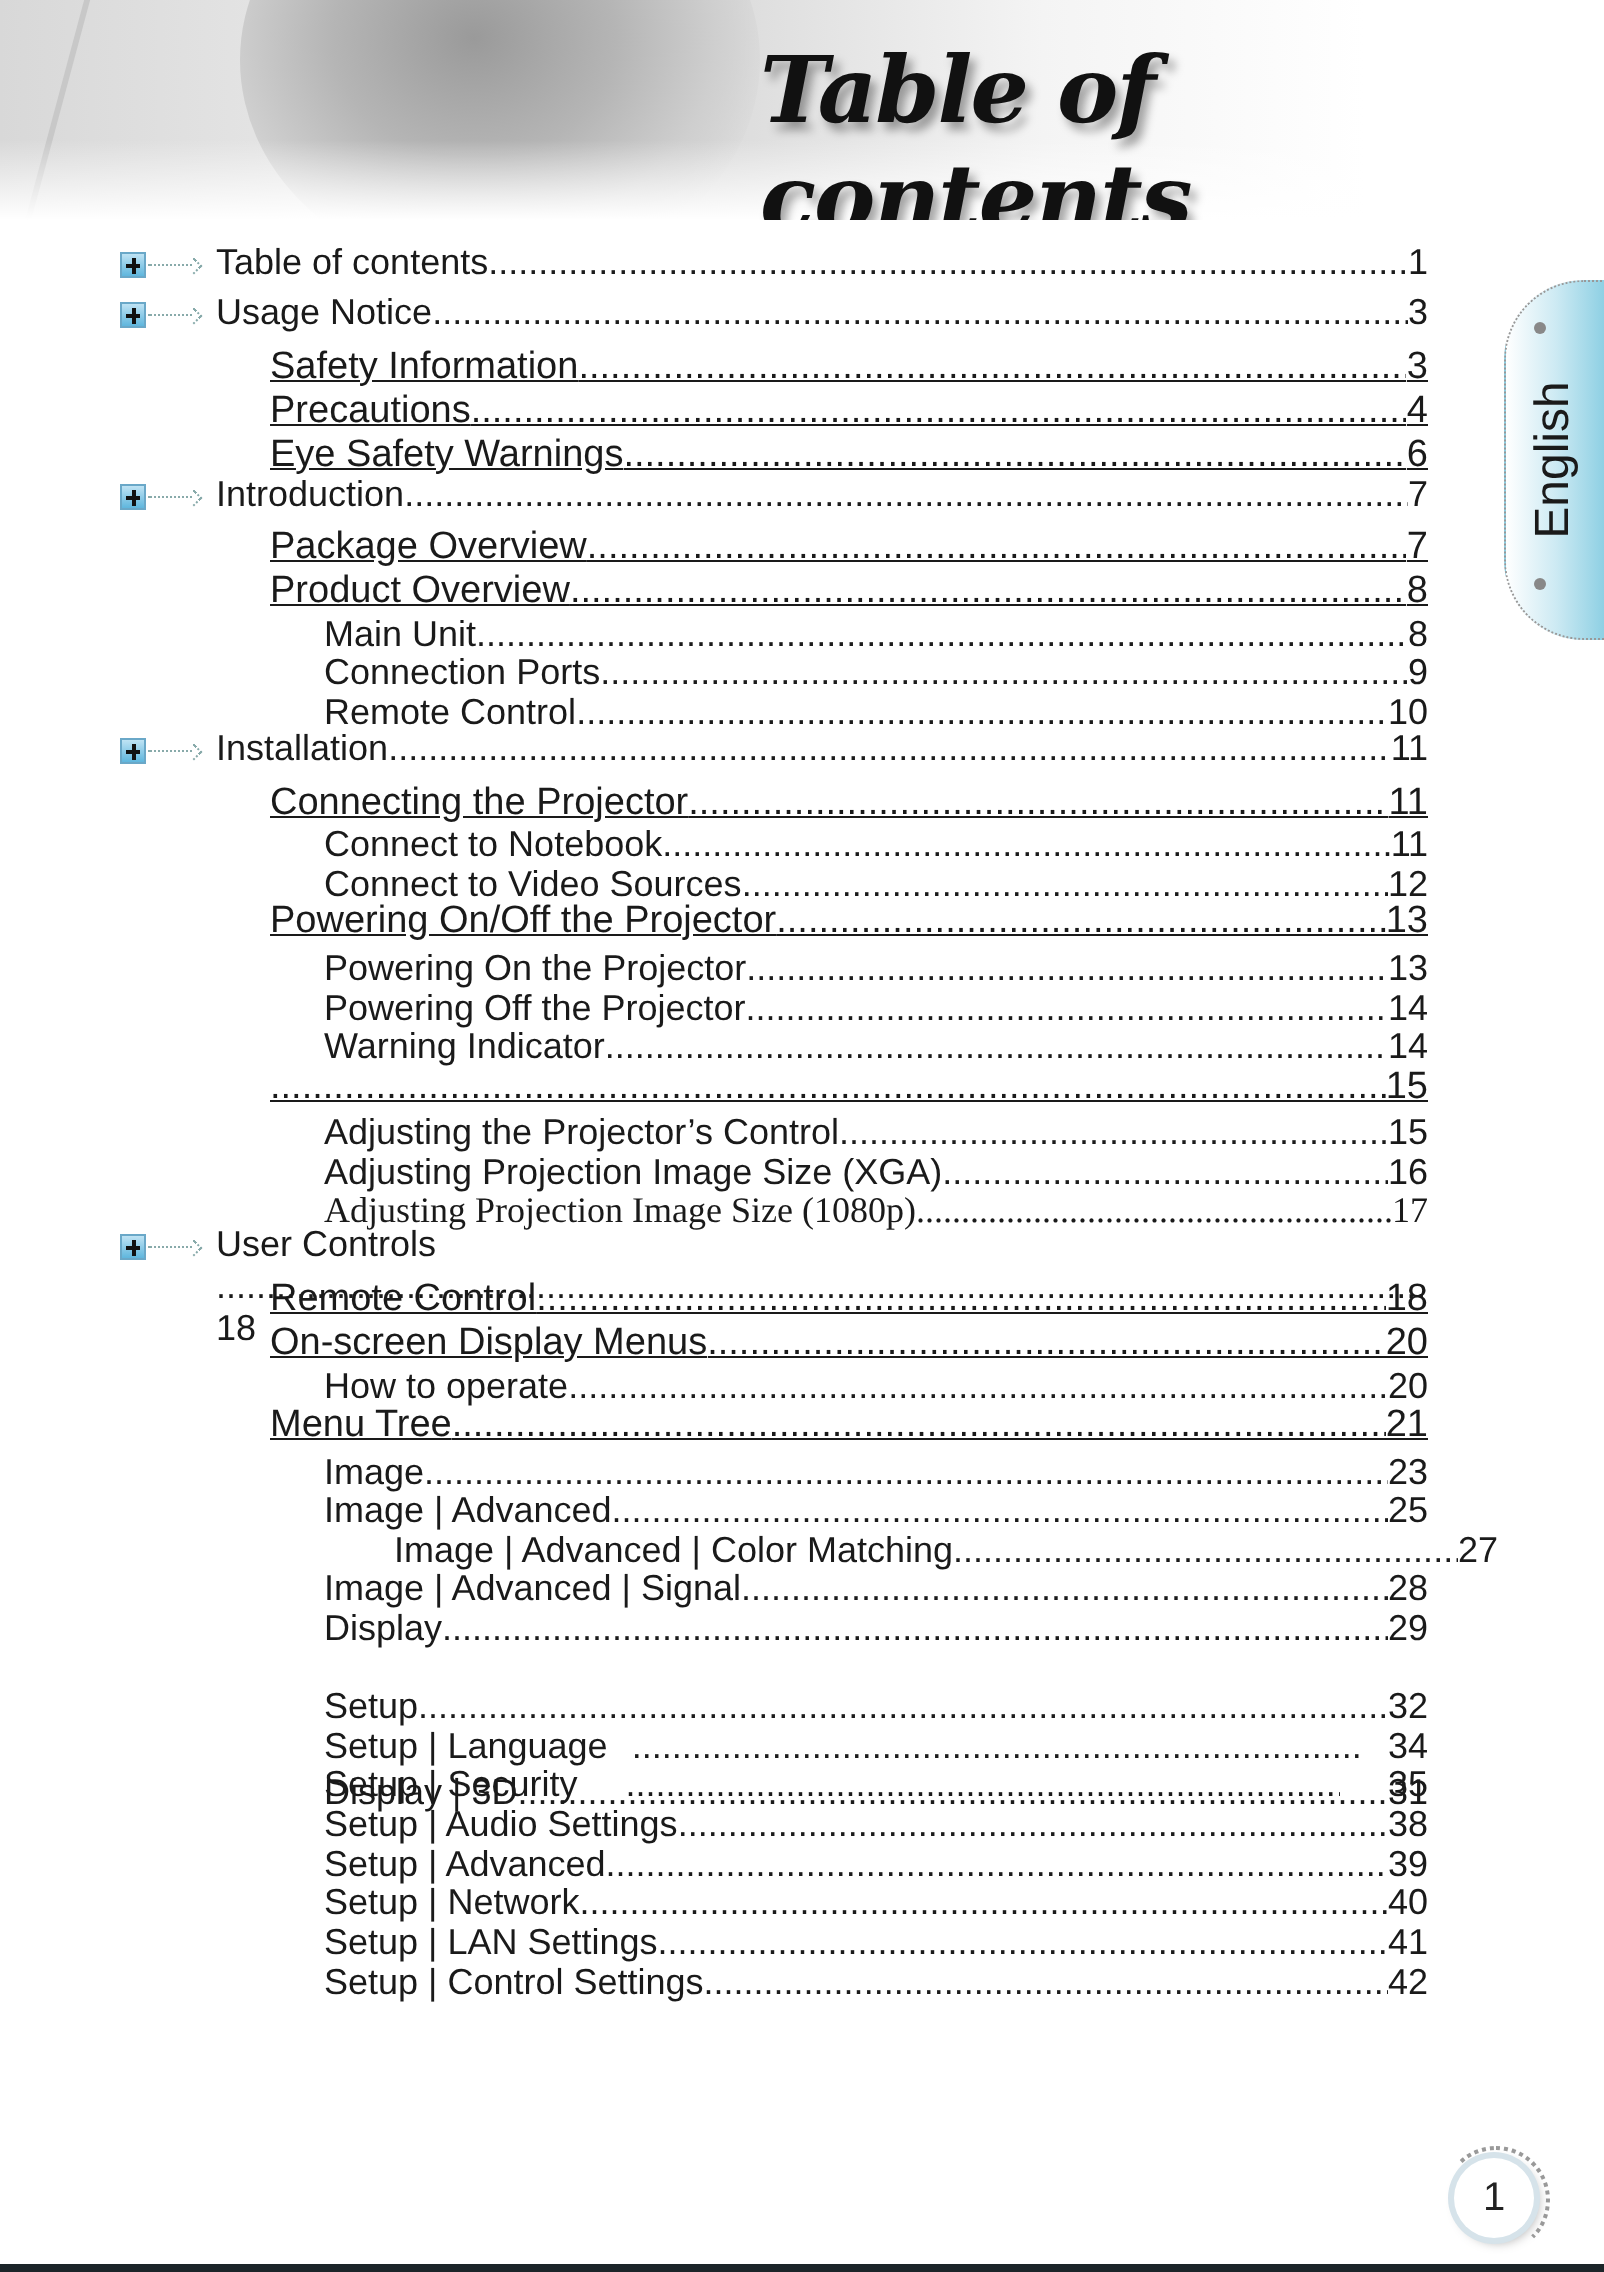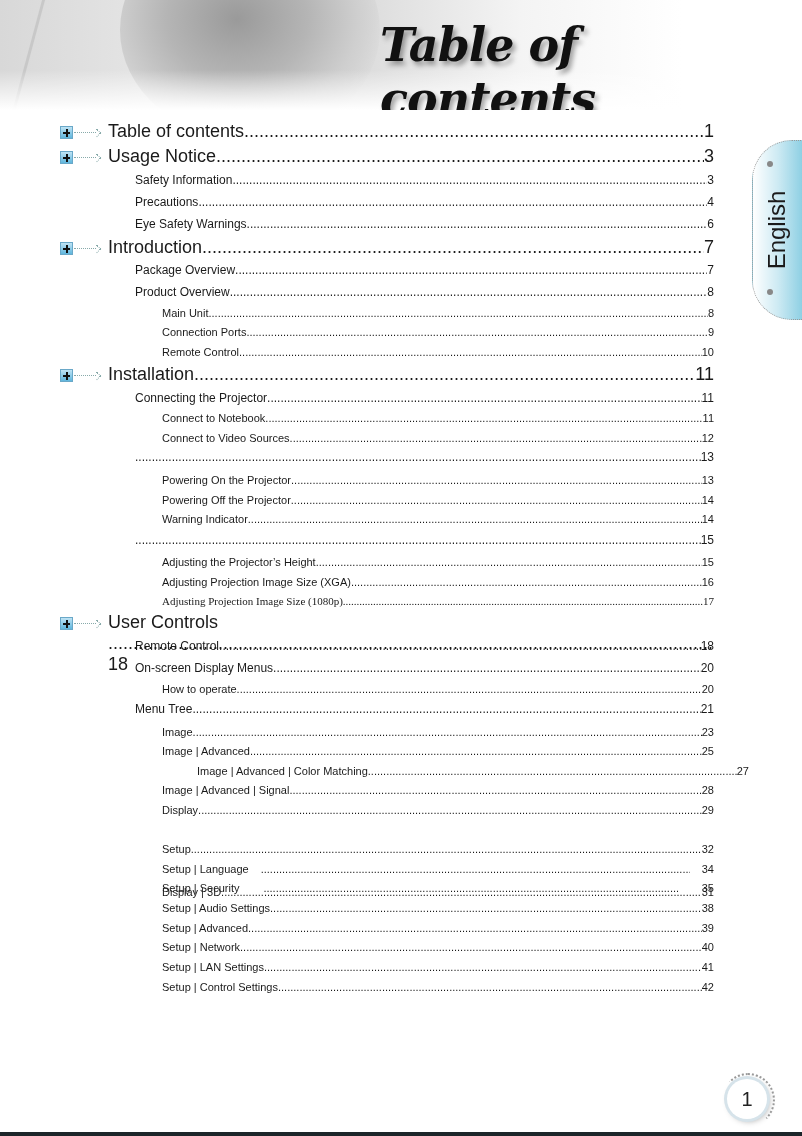--- a/index.html
+++ b/index.html
@@ -15,22 +15,22 @@
       background:linear-gradient(90deg, #ffffff 0%, #cdeaf3 50%, #8ccfe3 100%); border:1px dotted #999; border-right:none; }
     .lang-tab .dot { position:absolute; left:14px; width:6px; height:6px; border-radius:50%; background:#888; }
     .lang-text { position:absolute; left:745px; top:230px; transform:translate(-50%,-50%) rotate(-90deg); transform-origin:center; font-size:24px; color:#1a1a1a; white-space:nowrap; margin-left:32px; }
     .toc { position:absolute; left:0; top:0; width:802px; }
     .row { position:absolute; display:flex; align-items:baseline; white-space:nowrap; overflow:hidden; }
     .row .label { flex:0 0 auto; }
     .row .dots { flex:1 1 auto; overflow:hidden; }
     .row .dots::after { content:"................................................................................................................................................................................................................................................................................"; letter-spacing:0; }
     .row .page { flex:0 0 auto; }
     .l1 { left:108px; width:606px; font-size:18px; }
-    .l2 { left:135px; width:579px; font-size:12px; }
-    .l3 { left:162px; width:552px; font-size:11px;justify-content:center; }
+    .l2 { left:135px; width:579px; font-size:19px;text-decoration:underline; }
+    .l3 { left:162px; width:552px; font-size:18px;justify-content:center; }
     .icon { position:absolute; left:60px; width:42px; height:14px; }
     .icon .box { position:absolute; left:0; top:0; width:13px; height:13px; background:linear-gradient(180deg,#bfe3f4,#5fb6dd); border:1px solid #6aa8c8; box-sizing:border-box; }
     .icon .box::before { content:""; position:absolute; left:2px; top:5px; width:7px; height:2px; background:#111; }
     .icon .box::after { content:""; position:absolute; left:5px; top:2px; width:2px; height:8px; background:#111; }
     .icon .line { position:absolute; left:14px; top:6px; width:22px; border-top:1px dotted #8aa; }
     .icon .arrow { position:absolute; left:34px; top:2px; width:6px; height:8px; border-right:1px dotted #8aa; border-top:1px dotted #8aa; transform:rotate(45deg); width:5px; height:5px; top:4px; }
     .pagenum { position:absolute; left:727px; top:1079px; width:40px; height:40px; border-radius:50%; background:#fff; box-shadow: 0 0 0 3px #d6e3ea, 2px 2px 6px rgba(0,0,0,0.35); text-align:center; line-height:40px; font-size:20px; color:#222; }
     .pagenum::after { content:""; position:absolute; left:-6px; top:-6px; width:50px; height:50px; border-radius:50%; border:2px dotted #999; border-left-color:transparent; border-bottom-color:transparent; }
     .bottom-rule { position:absolute; left:0; top:1132px; width:802px; height:4px; background:#1c2529; }
   </style>
@@ -140,20 +140,21 @@
       <span class="label">Connect to Notebook</span>
       <span class="dots"></span>
       <span class="page">11</span>
     </div>
     <div class="row l3" style="top: 432px;">
       <span class="label">Connect to Video Sources</span>
       <span class="dots"></span>
       <span class="page">12</span>
     </div>
     <div class="row l2" style="top: 450px;">
+      <span class="label">Powering On/Off the Projector</span>
       <span class="dots"></span>
       <span class="page">13</span>
     </div>
     <div class="row l3" style="top: 474px;">
       <span class="label">Powering On the Projector</span>
       <span class="dots"></span>
       <span class="page">13</span>
     </div>
     <div class="row l3" style="top: 494px;">
       <span class="label">Powering Off the Projector</span>
@@ -163,21 +164,21 @@
     <div class="row l3" style="top: 513px;">
       <span class="label">Warning Indicator</span>
       <span class="dots"></span>
       <span class="page">14</span>
     </div>
     <div class="row l2" style="top: 533px;">
       <span class="dots"></span>
       <span class="page">15</span>
     </div>
     <div class="row l3" style="top: 556px;">
-      <span class="label">Adjusting the Projector’s Height</span>
+      <span class="label">Adjusting the Projector’s Control</span>
       <span class="dots"></span>
       <span class="page">15</span>
     </div>
     <div class="row l3" style="top: 576px;">
       <span class="label">Adjusting Projection Image Size (XGA)</span>
       <span class="dots"></span>
       <span class="page">16</span>
     </div>
     <div class="row l3" style="top: 595px; font-family: Liberation Serif, serif;">
       <span class="label">Adjusting Projection Image Size (1080p)</span>

